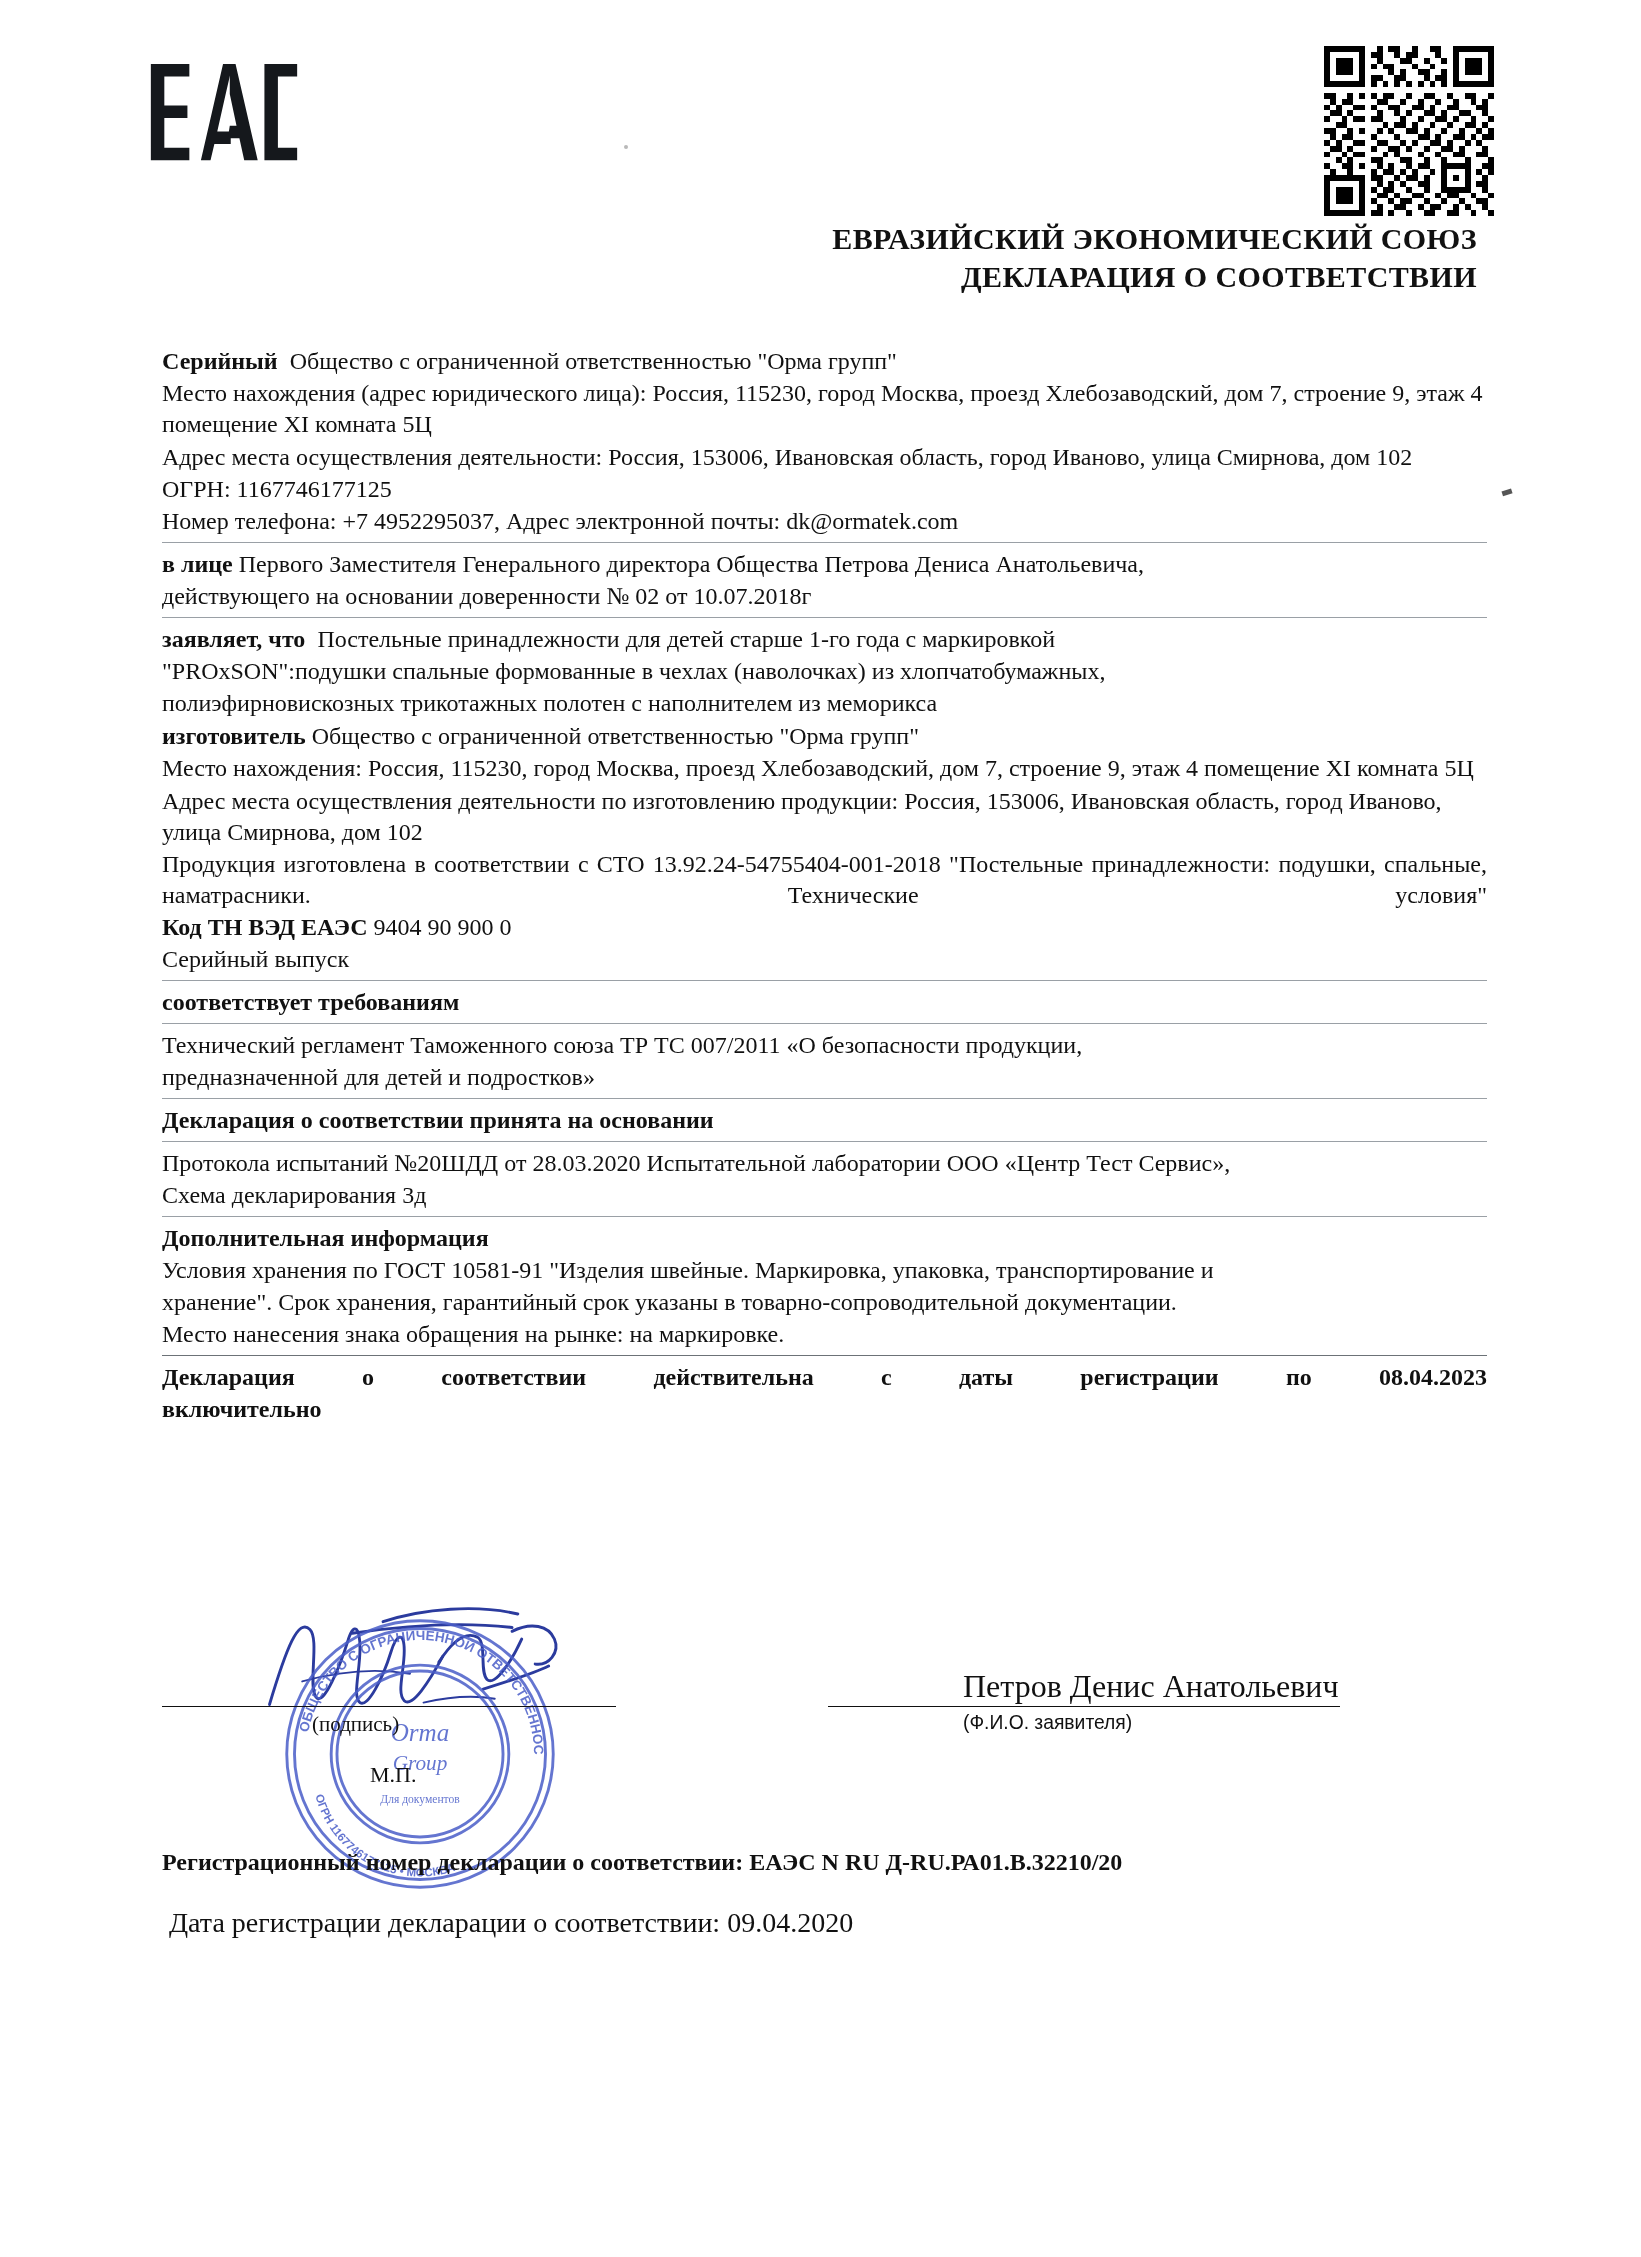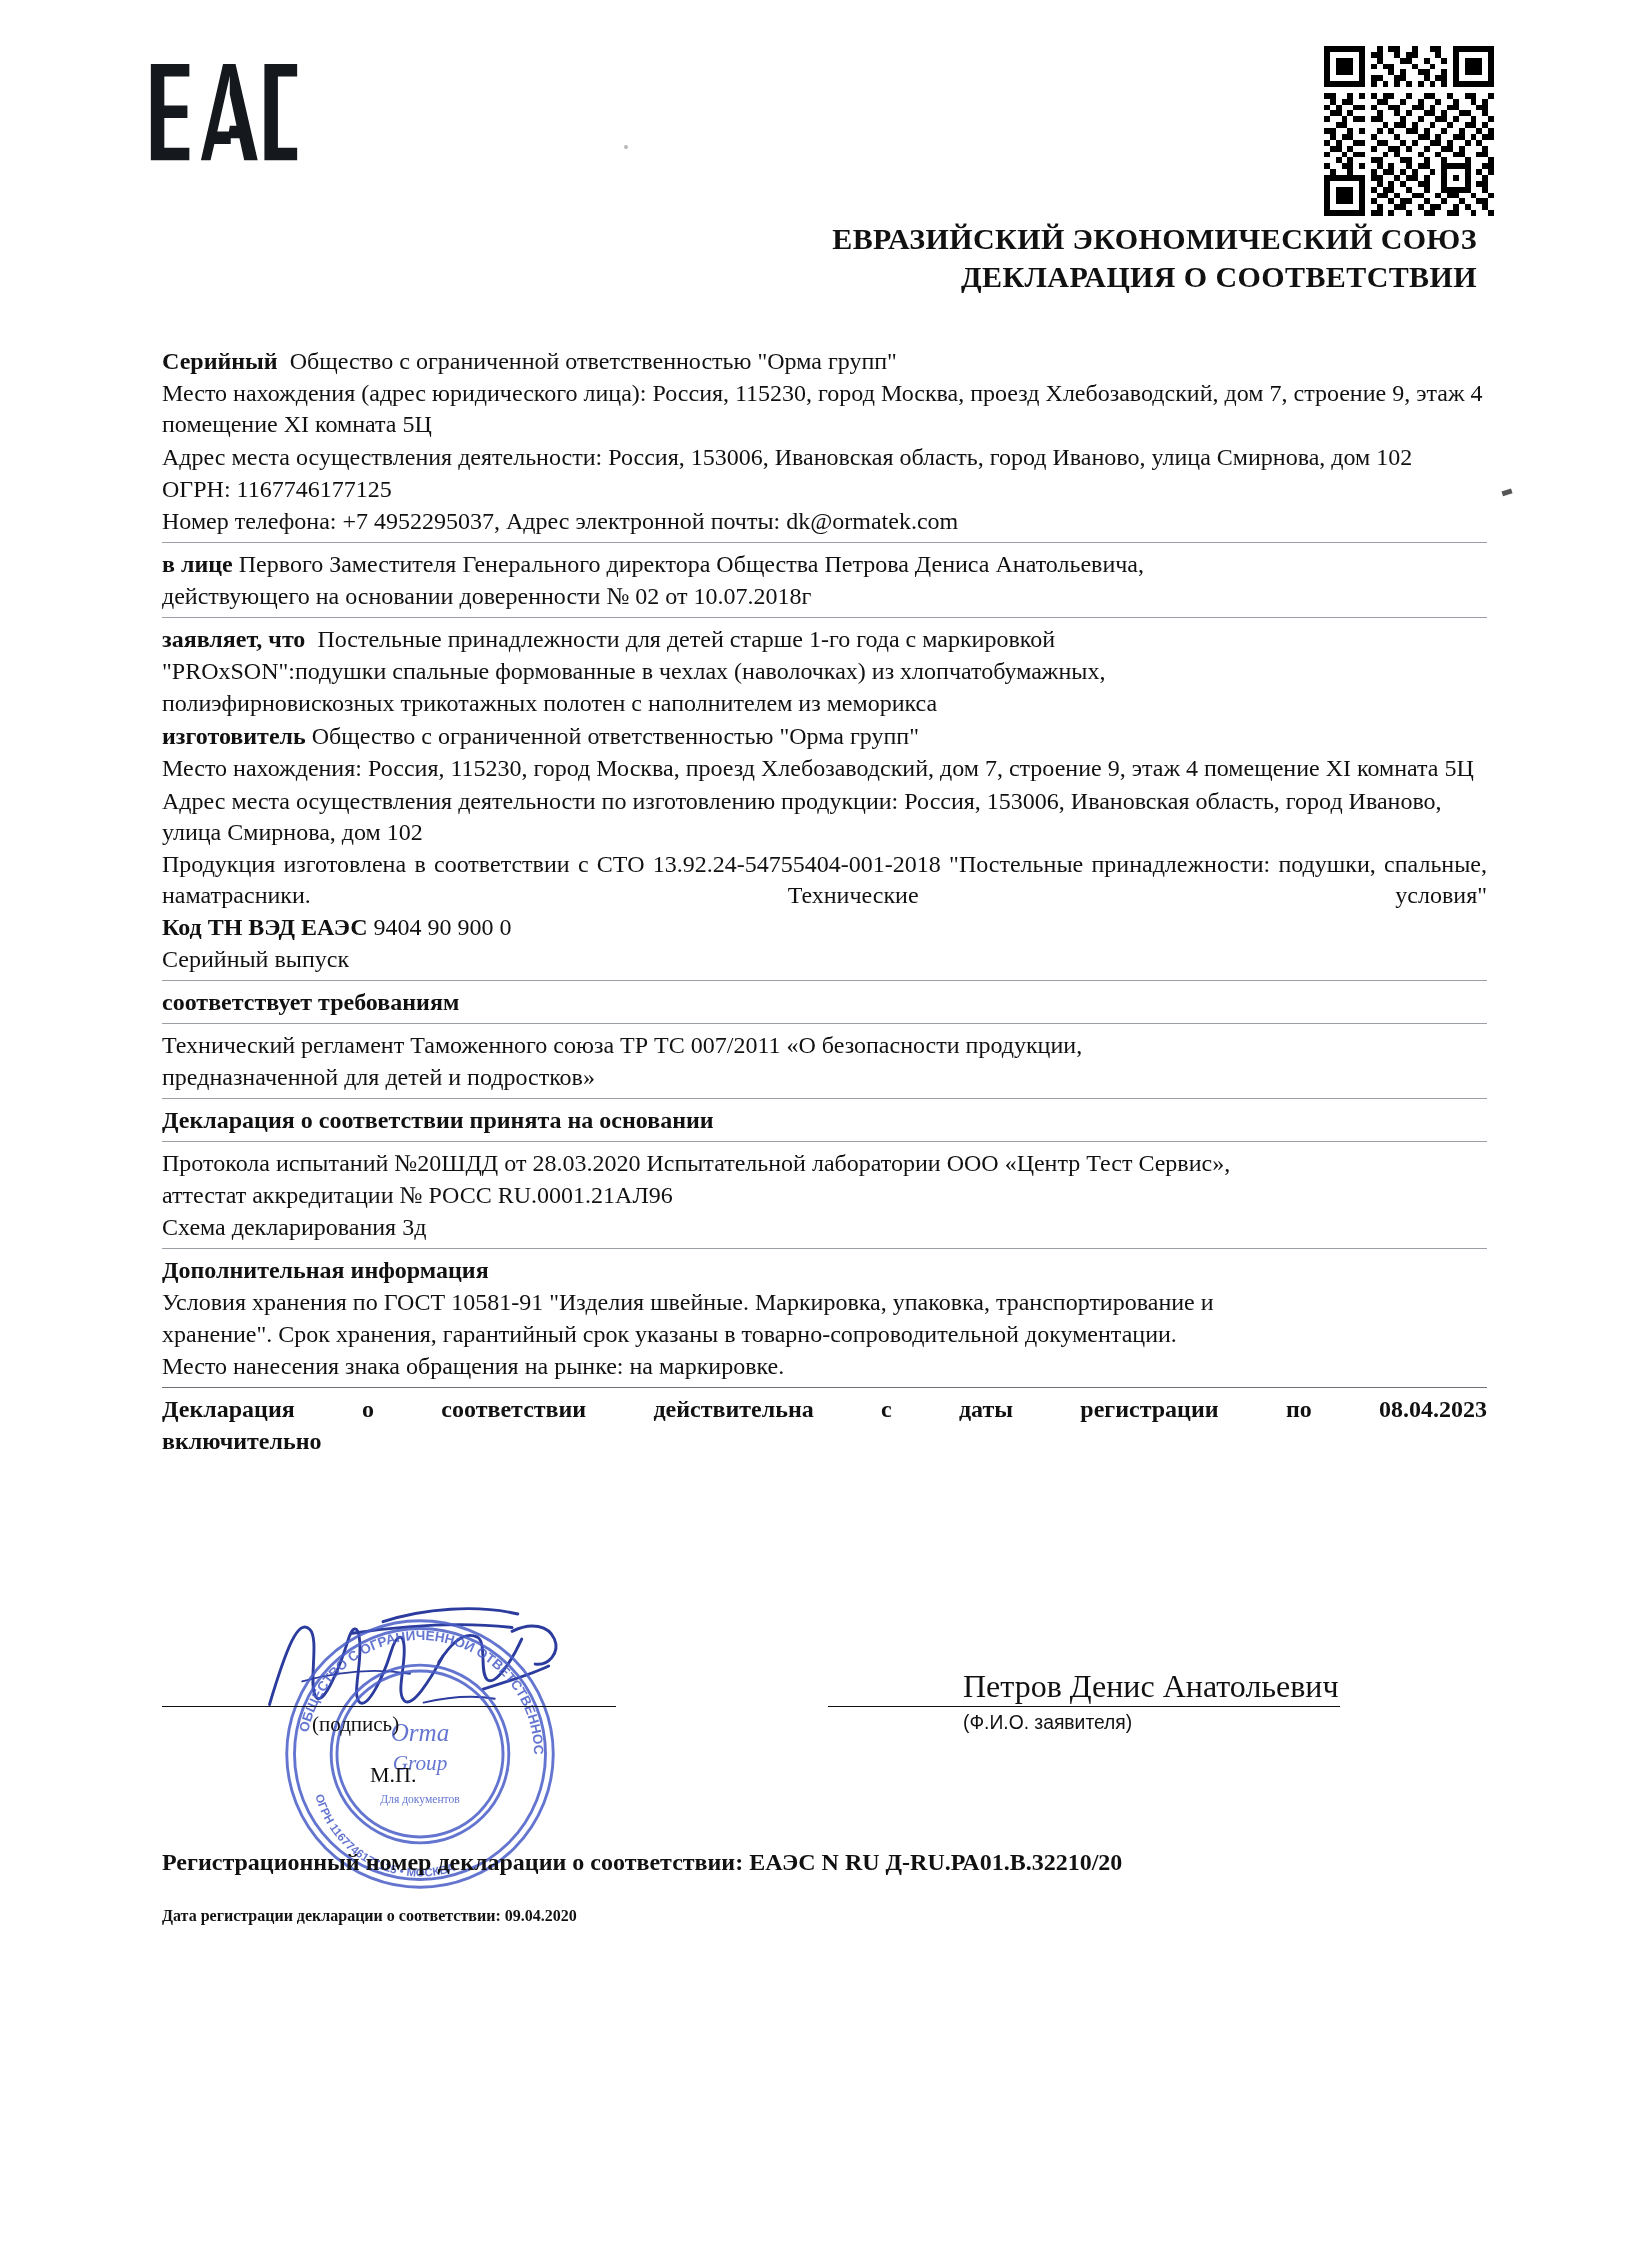--- a/index.html
+++ b/index.html
@@ -153,25 +153,25 @@
   .reg-num {
     position: absolute;
     left: 162px;
     top: 1849px;
     width: 1325px;
     font-size: 24px;
     font-weight: bold;
   }
   .reg-date {
     position: absolute;
-    left: 162px;
+    left: 169px;
     top: 1907px;
     width: 1325px;
-    font-size: 16px;
-    font-weight: bold;
+    font-size: 28px;
+    font-weight: normal;
   }
 
   .speck {
     position: absolute;
     left: 1502px;
     top: 490px;
     width: 9.7px;
     height: 4.8px;
     background: #555;
     transform: rotate(-18deg);
@@ -510,21 +510,20 @@
       <div class="rule"></div>
       <p class="l">Технический регламент Таможенного союза ТР ТС 007/2011 «О безопасности продукции,</p>
       <p class="l">предназначенной для детей и подростков»</p>
     </div>
     <div class="rule"></div>
 
     <div class="sect">
       <p class="l b">Декларация о соответствии принята на основании</p>
       <div class="rule"></div>
       <p class="l">Протокола испытаний №20ШДД от 28.03.2020 Испытательной лаборатории ООО «Центр Тест Сервис»,</p>
-      <p class="l">аттестат аккредитации № РОСС RU.0001.21АЛ96</p>
       <p class="l">Схема декларирования 3д</p>
     </div>
     <div class="rule"></div>
 
     <div class="sect">
       <p class="l b">Дополнительная информация</p>
       <p class="l">Условия хранения по ГОСТ 10581-91 "Изделия швейные. Маркировка, упаковка, транспортирование и</p>
       <p class="l">хранение". Срок хранения, гарантийный срок указаны в товарно-сопроводительной документации.</p>
       <p class="l">Место нанесения знака обращения на рынке: на маркировке.</p>
     </div>

